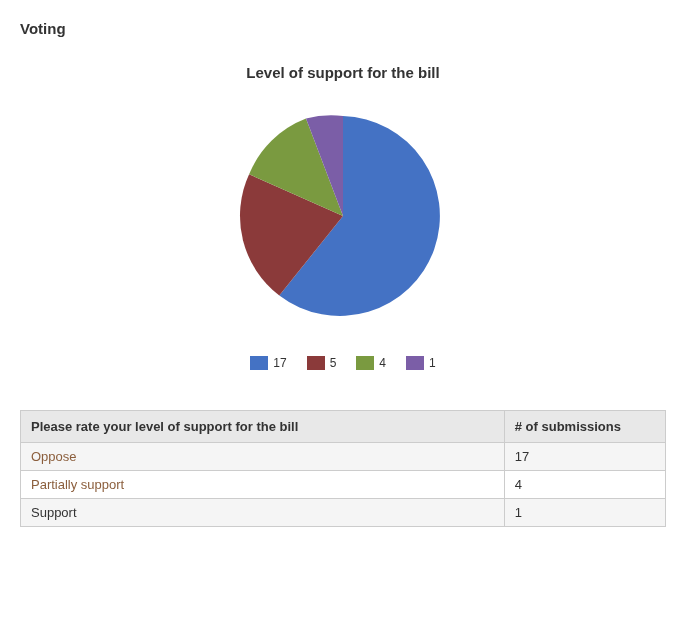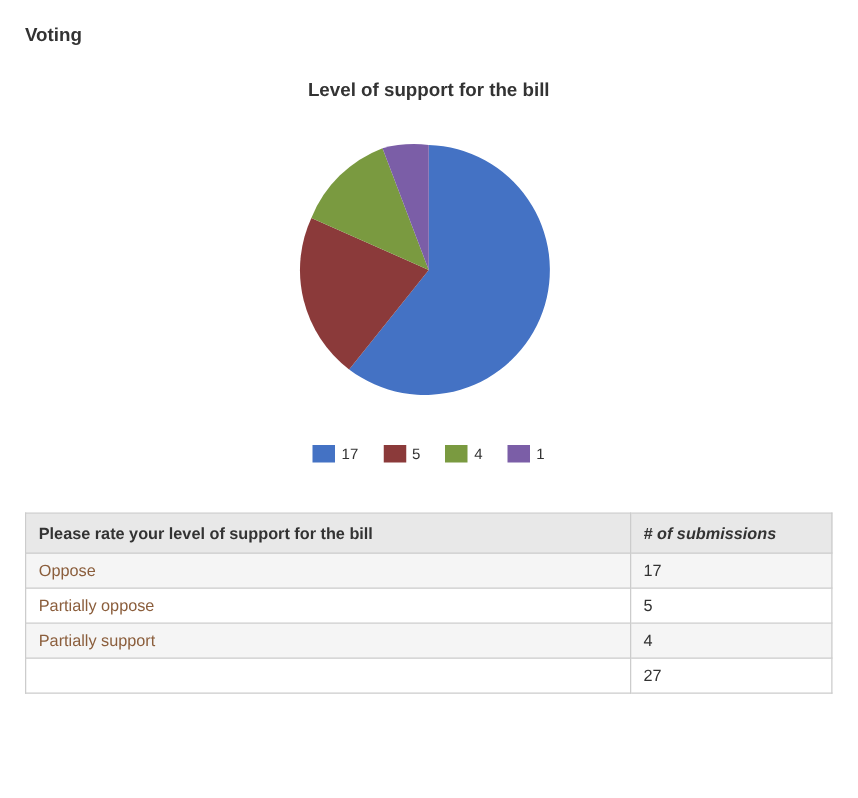--- a/index.html
+++ b/index.html
@@ -76,21 +76,21 @@
       border: 1px solid #ccc;
     }
     tbody td:first-child {
       color: #8b5e3c;
     }
     tbody tr:last-child td {
       color: #333;
       font-weight: normal;
     }
     .col-question { width: 75%; }
-    .col-submissions { width: 25%; font-style: italic; }
+    .col-submissions { width: 25%; }
   </style>
 </head>
 <body>
 
 <h2>Voting</h2>
 
 <div class="chart-section">
   <div class="chart-title">Level of support for the bill</div>
 
   <div class="pie-container">
@@ -132,25 +132,21 @@
       <th class="col-question">Please rate your level of support for the bill</th>
       <th class="col-submissions"># of submissions</th>
     </tr>
   </thead>
   <tbody>
     <tr>
       <td>Oppose</td>
       <td>17</td>
     </tr>
     <tr>
-      <td>Partially oppose</td>
-      <td>5</td>
-    </tr>
-    <tr>
       <td>Partially support</td>
       <td>4</td>
     </tr>
     <tr>
-      <td></td>
-      <td>27</td>
+      <td>Support</td>
+      <td>1</td>
     </tr>
   </tbody>
 </table>
 
 </body></html>

